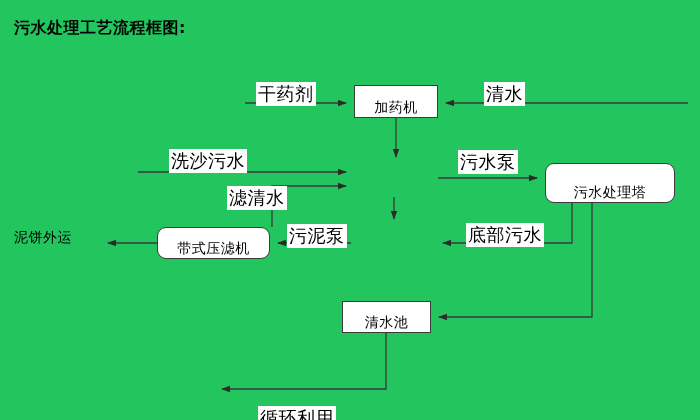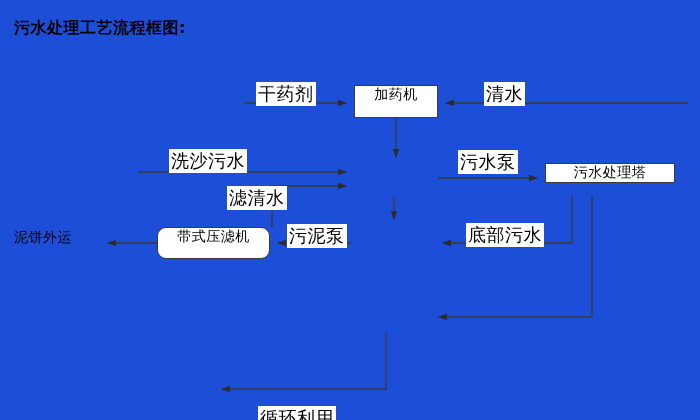--- a/index.html
+++ b/index.html
@@ -4,21 +4,21 @@
 <style>
   html, body {
     margin: 0;
     padding: 0;
     background: #ffffff;
   }
   #page {
     position: relative;
     width: 700px;
     height: 420px;
-    background: #1d4ed8;
+    background: #22c55e;
     overflow: hidden;
     font-family: "DejaVu Sans", "Liberation Sans", sans-serif;
   }
   #title {
     position: absolute;
     left: 14px;
     top: 18px;
     font-size: 16px;
     font-weight: bold;
     color: #000000;
@@ -31,21 +31,21 @@
     top: 0;
     width: 700px;
     height: 420px;
   }
   .node-box {
     position: absolute;
     box-sizing: border-box;
     border: 1.3px solid #3a3a3a;
     background: #ffffff;
     display: flex;
-    align-items: flex-start;
+    align-items: flex-end;
     justify-content: center;
     font-size: 14px;
     color: #000000;
     white-space: nowrap;
     letter-spacing: 0.5px;
   }
   .edge-label {
     position: absolute;
     font-size: 18px;
     color: #000000;
@@ -110,29 +110,32 @@
       <path d="M386,333 L386,389 L222,389" marker-end="url(#arrowL)"></path>
 
     </g>
   </svg>
 
   <div class="node-box" style="left:354px; top:85px; width:84px; height:33px;">
     <span>加药机</span>
   </div>
 
 
-  <div class="node-box" style="left:545px; top:163px; width:130px; height:20px;">
+  <div class="node-box" style="left:545px; top:163px; width:130px; height:40px;border-radius:9px;">
     <span>污水处理塔</span>
   </div>
 
   <div class="node-box" style="left:157px; top:227px; width:113px; height:32px;border-radius:9px;">
     <span>带式压滤机</span>
   </div>
 
 
+  <div class="node-box" style="left:342px; top:301px; width:89px; height:32px;">
+    <span>清水池</span>
+  </div>
 
   <div class="edge-label" style="left:256px; top:82px;">干药剂</div>
 
   <div class="edge-label" style="left:484px; top:82px;">清水</div>
 
   <div class="edge-label" style="left:169px; top:149px;">洗沙污水</div>
 
   <div class="edge-label" style="left:227px; top:186px;">滤清水</div>
 
   <div class="edge-label" style="left:458px; top:150px;">污水泵</div>

